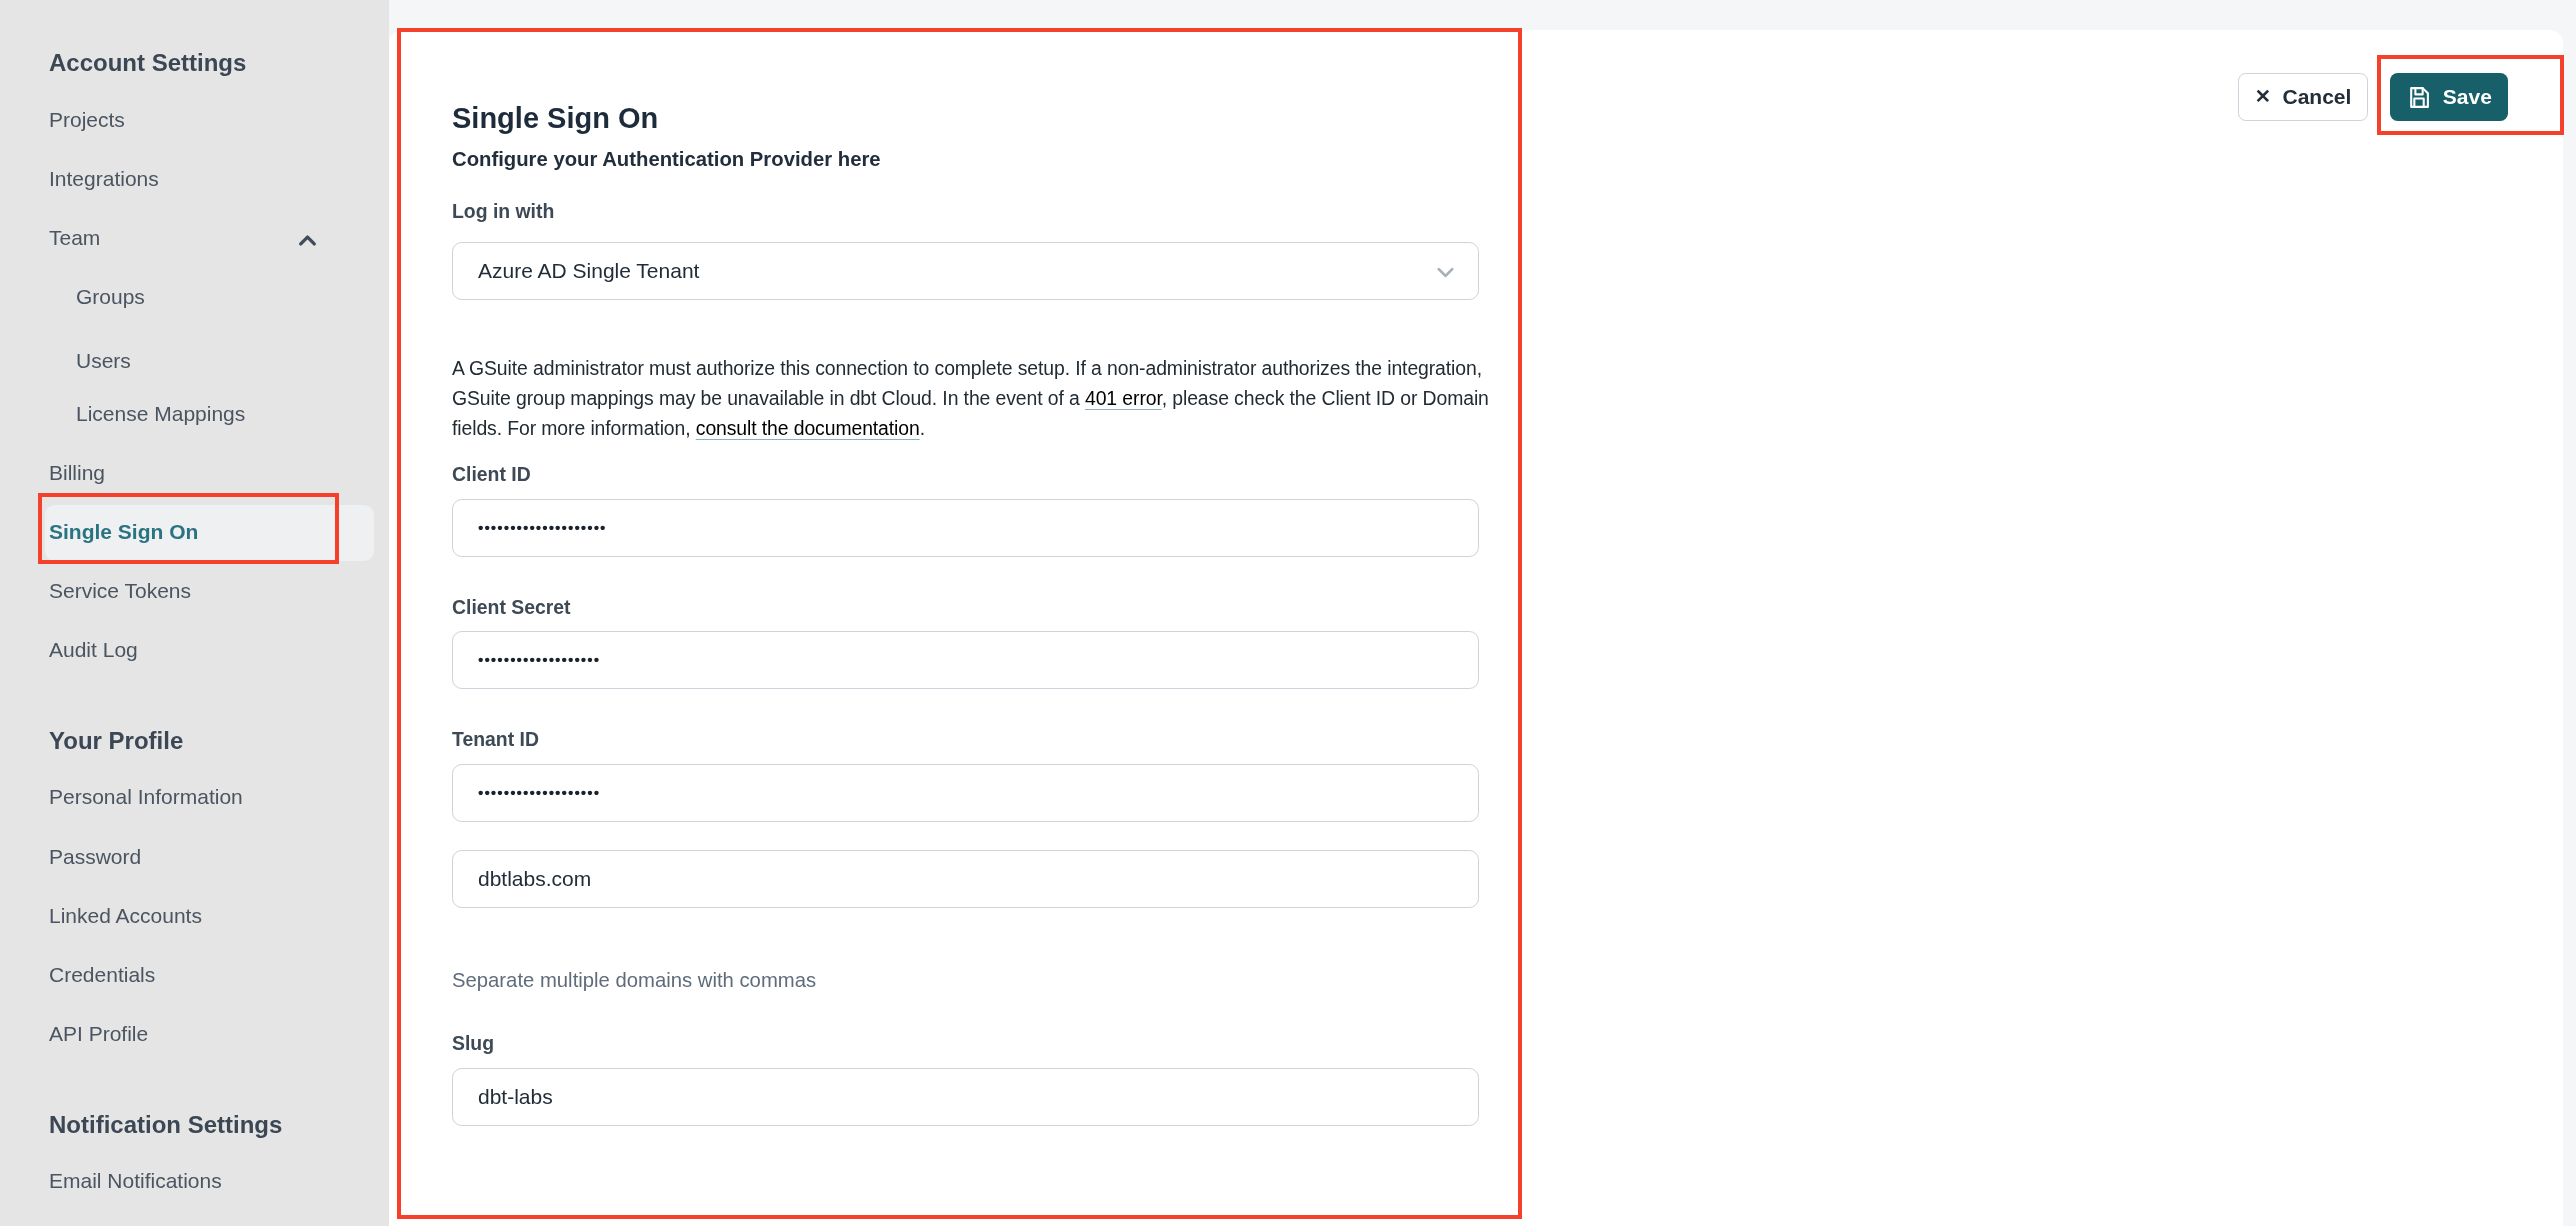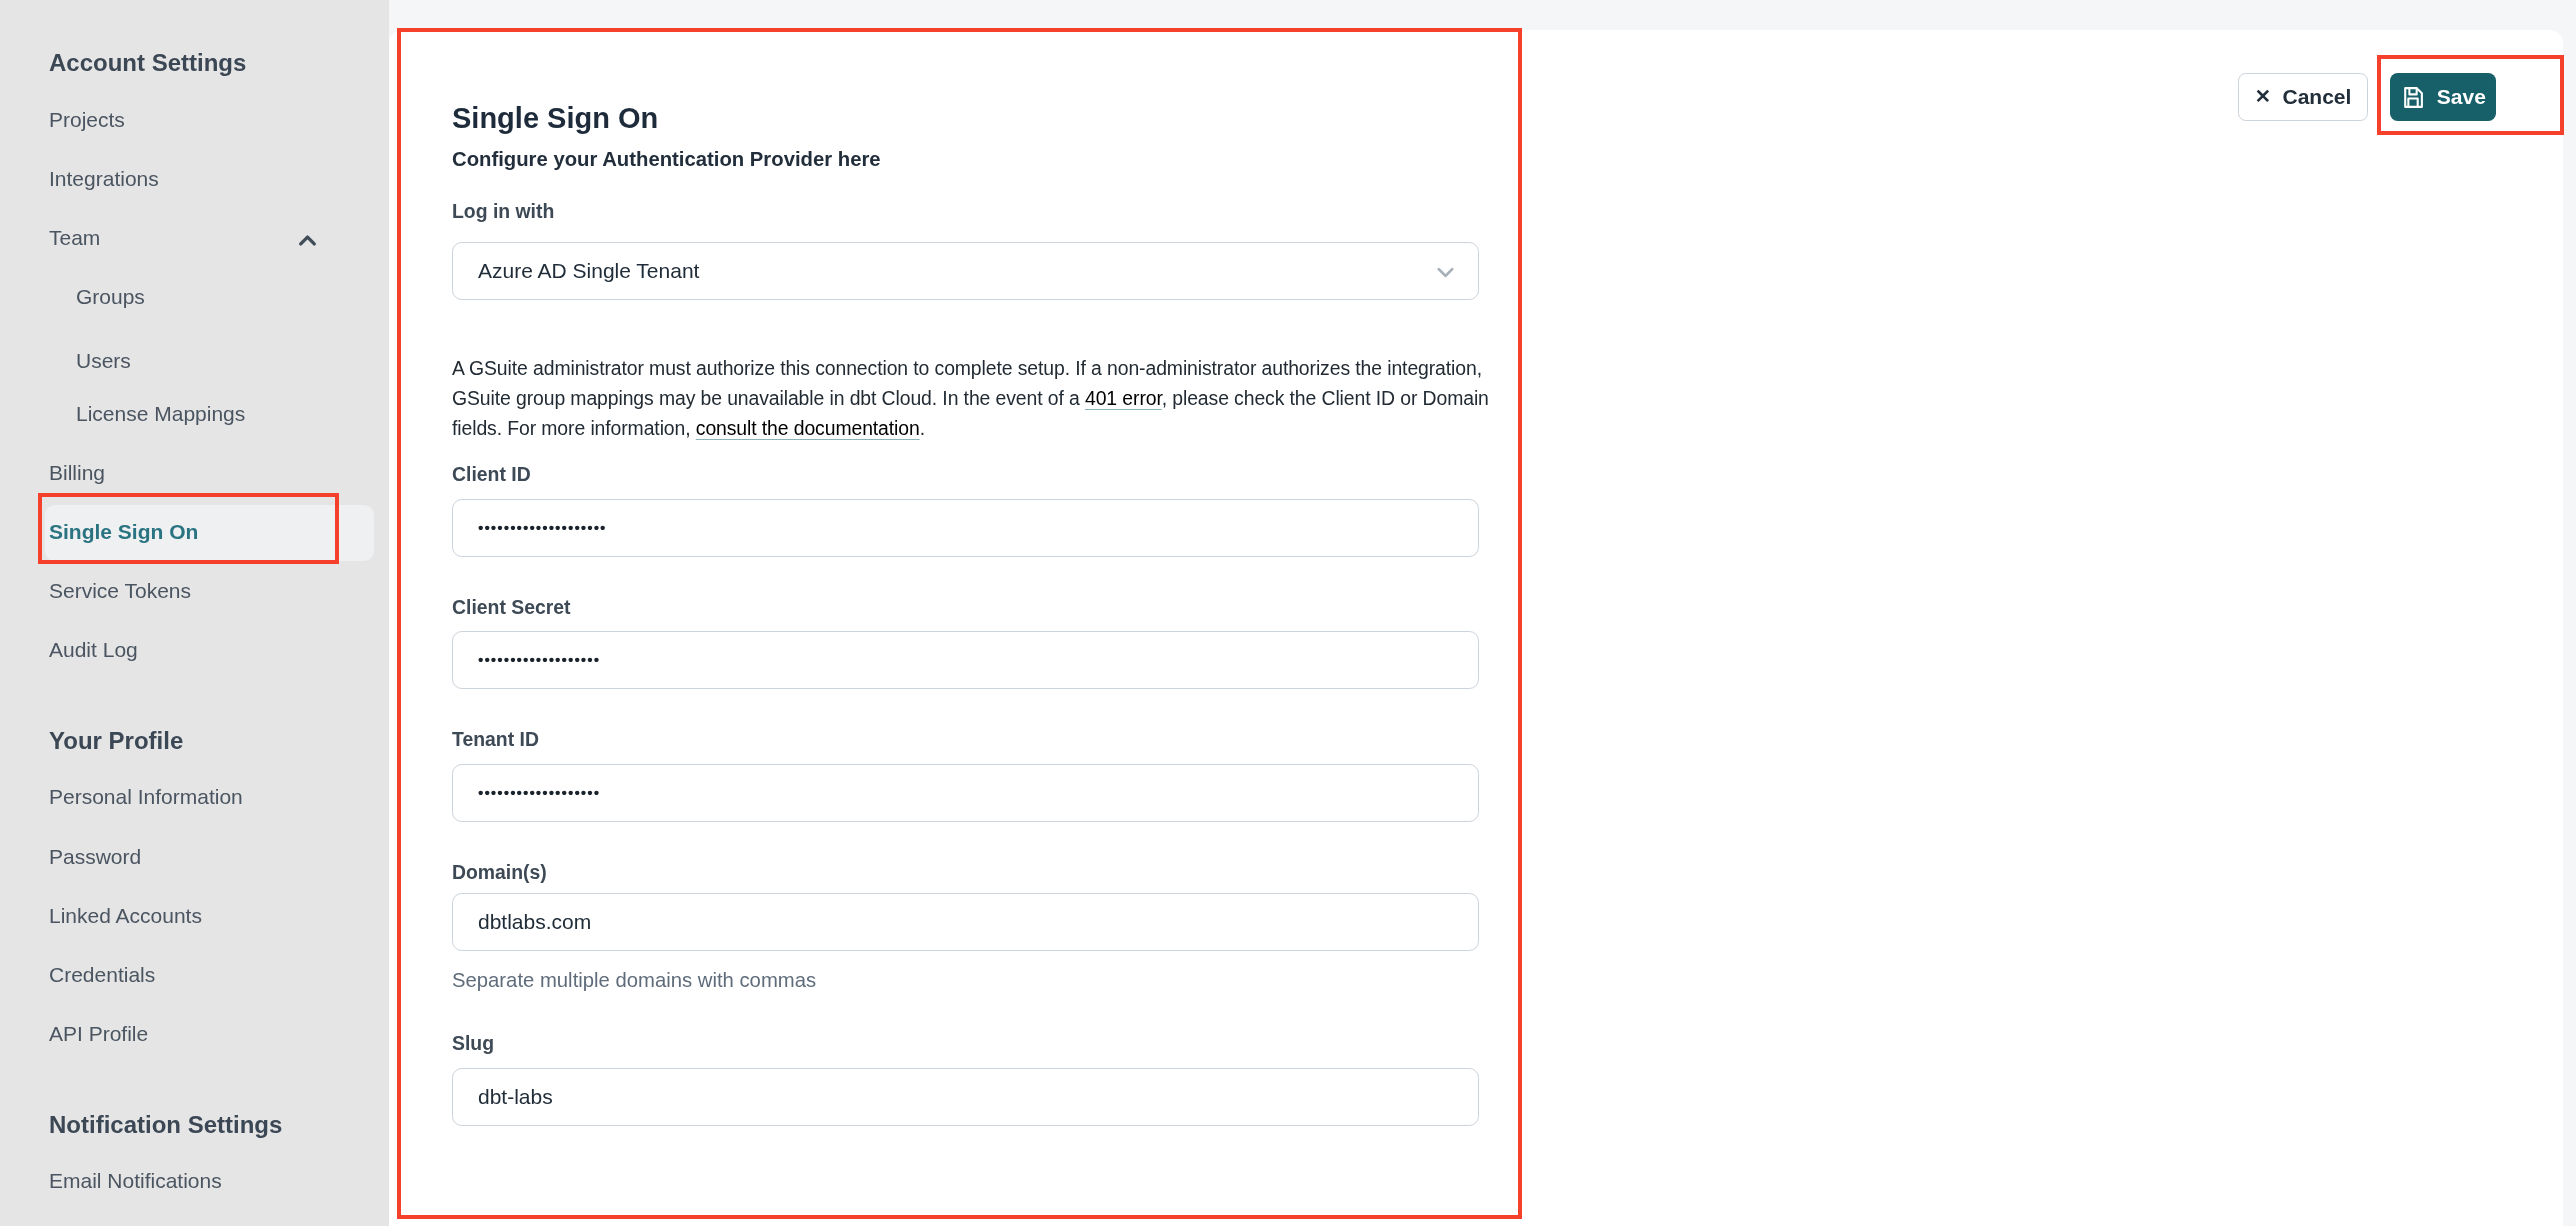--- a/index.html
+++ b/index.html
@@ -28,21 +28,21 @@
   .select-chev{position:absolute;right:19.4px;top:15.5px;width:27px;height:27px;}
   .notice{position:absolute;left:63px;top:304px;width:1051px;font-size:19.4px;line-height:30px;color:#222b33;letter-spacing:-0.1px;}
   .notice a{color:#000000;text-decoration:underline;text-underline-offset:3.9px;text-decoration-color:rgba(42,116,130,.55);cursor:pointer;}
   .helper{position:absolute;left:63px;top:938px;font-size:20.3px;color:#5f6c7b;line-height:25px;white-space:nowrap;}
 
   
   .btn{position:absolute;top:43px;height:48px;border-radius:7.7px;display:flex;align-items:center;justify-content:center;
        font-size:21px;font-weight:600;box-sizing:border-box;cursor:pointer;gap:11.6px;}
   .btn-cancel{left:1849px;width:130px;background:#fff;border:1.9px solid #ccd3da;color:#222e3a;}
   .btn-cancel .x-glyph{font-size:19.4px;font-weight:700;line-height:1;}
-  .btn-save{left:2001px;width:106px;background:#175f69;color:#ffffff;border:none;}
+  .btn-save{left:2001px;width:118px;background:#175f69;color:#ffffff;border:none;}
 
   
   .anno{position:absolute;border:4.8px solid #f5402c;box-sizing:border-box;pointer-events:none;}
   .anno-form{left:397px;top:28px;width:1125px;height:1191px;}
   .anno-sso{left:38px;top:493px;width:301px;height:71px;}
   .anno-save{left:2377px;top:55px;width:187px;height:80px;}
 </style>
 </head>
 <body>
 
@@ -107,21 +107,21 @@
     <div class="inputbox masked" style="top:601px">
       <span>•••••••••••••••••••</span>
     </div>
 
     <div class="field-label" style="top:698px">Tenant ID</div>
     <div class="inputbox masked" style="top:734px">
       <span>•••••••••••••••••••</span>
     </div>
 
     <div class="field-label" style="top:831px">Domain(s)</div>
-    <div class="inputbox" style="top:863px">
+    <div class="inputbox" style="top:820px">
       <span>dbtlabs.com</span>
     </div>
     <div class="helper">Separate multiple domains with commas</div>
 
     <div class="field-label" style="top:1002px">Slug</div>
     <div class="inputbox" style="top:1038px">
       <span>dbt-labs</span>
     </div>
 
     <button class="btn btn-cancel">

